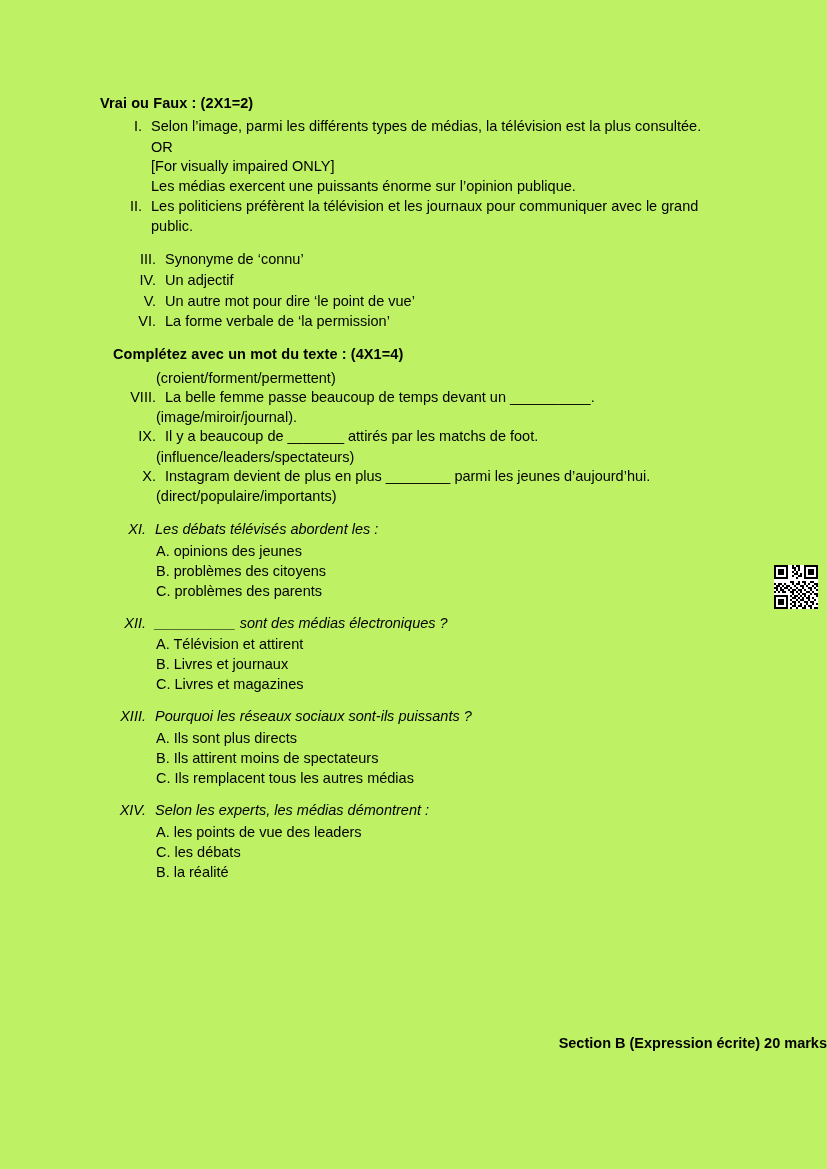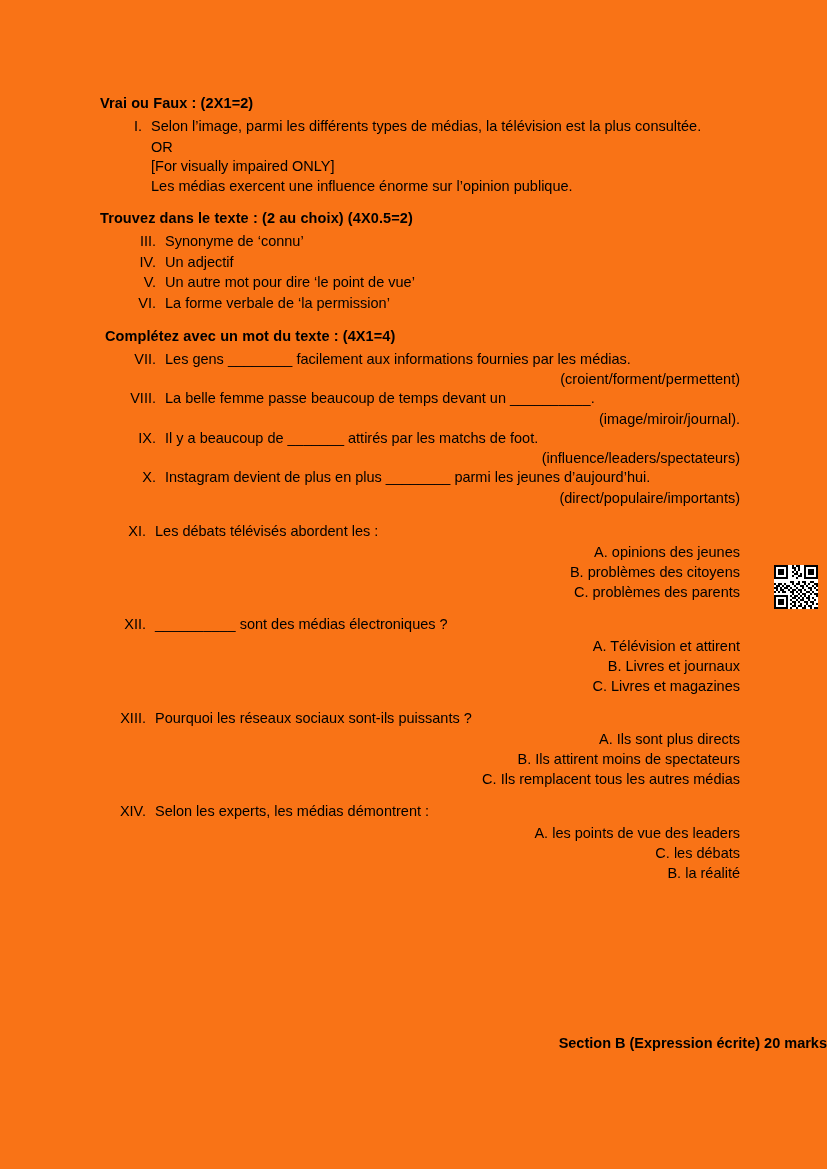--- a/index.html
+++ b/index.html
@@ -8,37 +8,37 @@
     background: #ffffff;
   }
   body {
     font-family: "Liberation Sans", sans-serif;
     color: #000000;
   }
   .page {
     position: relative;
     width: 827px;
     height: 1169px;
-    background: #f97316;
+    background: #bef264;
     overflow: hidden;
   }
   .content {
     position: absolute;
     left: 100px;
     top: 95px;
     width: 640px;
   }
   .section-heading {
     font-weight: bold;
     font-size: 14.5px;
     margin: 0 0 6px 0;
     letter-spacing: 0.1px;
   }
   .section-heading.indented {
-    margin-left: 5px;
+    margin-left: 13px;
   }
   .block {
     margin-bottom: 14px;
   }
   .q-row {
     display: flex;
     align-items: flex-start;
     font-size: 14.5px;
     line-height: 1.35;
     margin-bottom: 1px;
@@ -52,32 +52,32 @@
   .q-num.w1 { width: 42px; }
   .q-num.w2 { width: 56px; }
   .q-text {
     flex: 1 1 auto;
   }
   .underline-label {
   }
   .opt-line {
     font-size: 14.5px;
     line-height: 1.38;
-    margin-left: 18px;
-    text-align: right;
+    margin-left: 56px;
   }
   .mcq-block {
     margin-bottom: 13px;
   }
   .mcq-q {
     display: flex;
     align-items: flex-start;
     font-size: 14.5px;
     line-height: 1.35;
     margin-bottom: 1px;
+    font-style: italic;
   }
   .mcq-q .q-num {
     width: 46px;
   }
   .footer {
     position: absolute;
     left: 0;
     top: 1035px;
     width: 827px;
     text-align: right;
@@ -114,27 +114,30 @@
         <div class="q-text">OR</div>
       </div>
 
       <div class="q-row tight">
         <div class="q-num w1"></div>
         <div class="q-text underline-label">[For visually impaired ONLY]</div>
       </div>
 
       <div class="q-row">
         <div class="q-num w1"></div>
-        <div class="q-text">Les médias exercent une influence énorme sur l’opinion publique.</div>
-      </div>
-
+        <div class="q-text">Les médias exercent une puissants énorme sur l’opinion publique.</div>
+      </div>
+
+      <div class="q-row">
+        <div class="q-num w1">II.</div>
+        <div class="q-text">Les politiciens préfèrent la télévision et les journaux pour communiquer avec le grand public.</div>
+      </div>
     </div>
 
     <div class="block">
-      <div class="section-heading">Trouvez dans le texte : (2 au choix) (4X0.5=2)</div>
 
       <div class="q-row">
         <div class="q-num w2">III.</div>
         <div class="q-text">Synonyme de ‘connu’</div>
       </div>
       <div class="q-row">
         <div class="q-num w2">IV.</div>
         <div class="q-text">Un adjectif</div>
       </div>
       <div class="q-row">
@@ -143,24 +146,20 @@
       </div>
       <div class="q-row">
         <div class="q-num w2">VI.</div>
         <div class="q-text">La forme verbale de ‘la permission’</div>
       </div>
     </div>
 
     <div class="block">
       <div class="section-heading indented">Complétez avec un mot du texte : (4X1=4)</div>
 
-      <div class="q-row tight">
-        <div class="q-num w2">VII.</div>
-        <div class="q-text">Les gens ________ facilement aux informations fournies par les médias.</div>
-      </div>
       <div class="opt-line">(croient/forment/permettent)</div>
 
       <div class="q-row tight">
         <div class="q-num w2">VIII.</div>
         <div class="q-text">La belle femme passe beaucoup de temps devant un __________.</div>
       </div>
       <div class="opt-line">(image/miroir/journal).</div>
 
       <div class="q-row tight">
         <div class="q-num w2">IX.</div>

